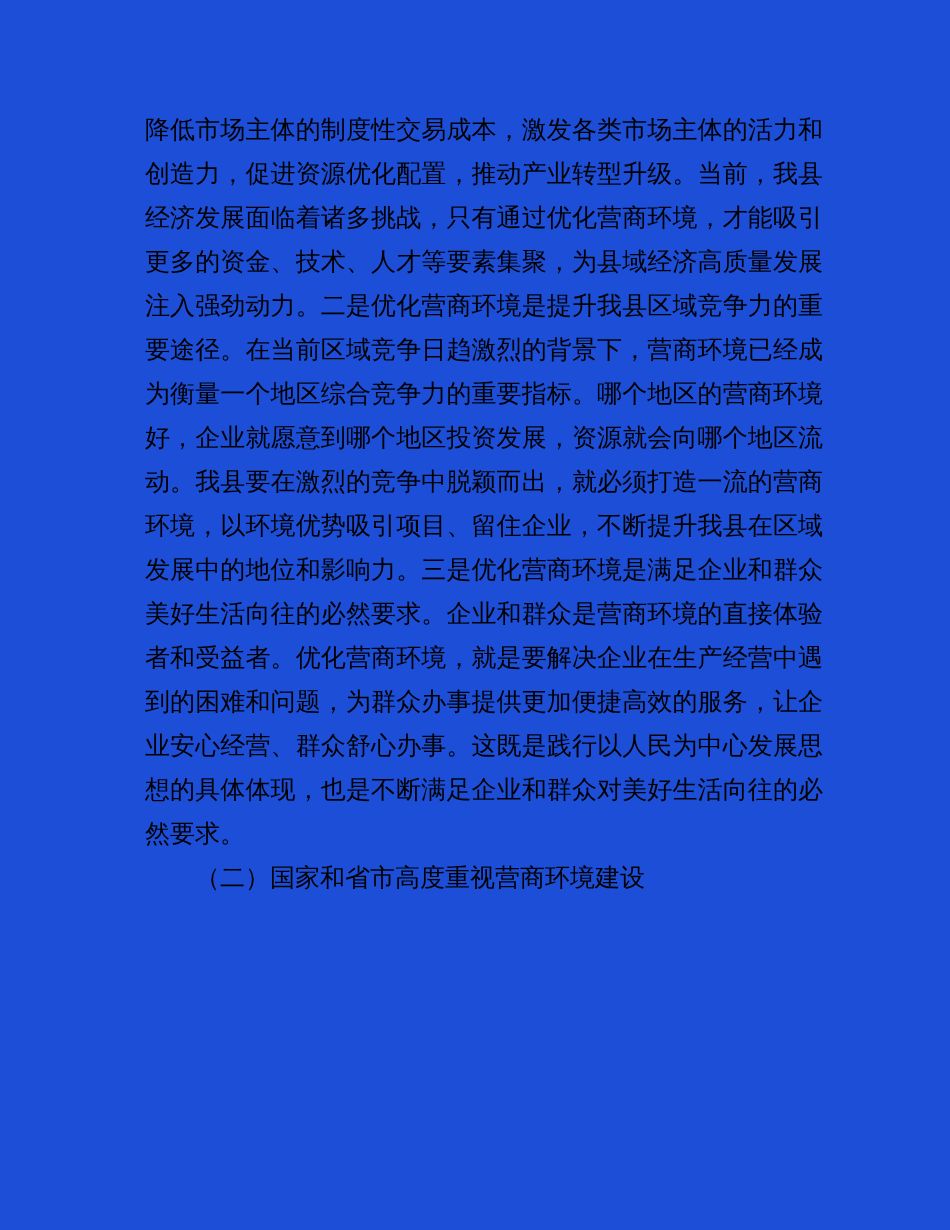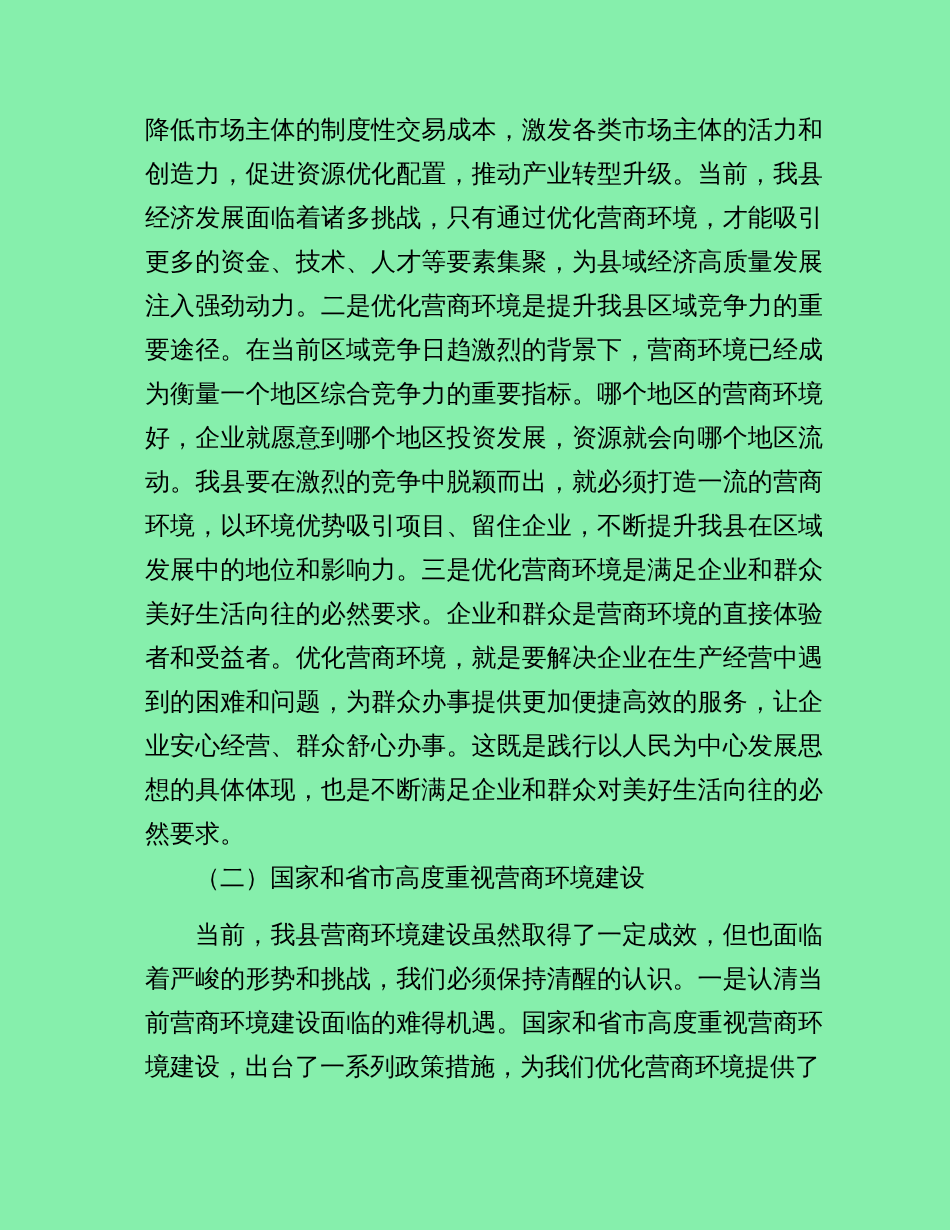--- a/index.html
+++ b/index.html
@@ -10,21 +10,21 @@
     body {
       width: 950px;
       height: 1230px;
       background: #ffffff;
       font-family: "Liberation Serif", "DejaVu Serif", serif;
     }
     .page {
       box-sizing: border-box;
       width: 950px;
       height: 1230px;
-      background: #86efac;
+      background: #1d4ed8;
       color: #000000;
       padding: 108px 127px 40px 145px;
       overflow: hidden;
     }
     .doc p {
       margin: 0;
       font-size: 25px;
       line-height: 44px;
       text-align: justify;
       text-justify: inter-character;
@@ -44,15 +44,14 @@
       margin-bottom: 13px;
     }
   </style>
 </head>
 <body>
 
 <div class="page">
   <div class="doc">
     <p class="continuation">降低市场主体的制度性交易成本，激发各类市场主体的活力和创造力，促进资源优化配置，推动产业转型升级。当前，我县经济发展面临着诸多挑战，只有通过优化营商环境，才能吸引更多的资金、技术、人才等要素集聚，为县域经济高质量发展注入强劲动力。二是优化营商环境是提升我县区域竞争力的重要途径。在当前区域竞争日趋激烈的背景下，营商环境已经成为衡量一个地区综合竞争力的重要指标。哪个地区的营商环境好，企业就愿意到哪个地区投资发展，资源就会向哪个地区流动。我县要在激烈的竞争中脱颖而出，就必须打造一流的营商环境，以环境优势吸引项目、留住企业，不断提升我县在区域发展中的地位和影响力。三是优化营商环境是满足企业和群众美好生活向往的必然要求。企业和群众是营商环境的直接体验者和受益者。优化营商环境，就是要解决企业在生产经营中遇到的困难和问题，为群众办事提供更加便捷高效的服务，让企业安心经营、群众舒心办事。这既是践行以人民为中心发展思想的具体体现，也是不断满足企业和群众对美好生活向往的必然要求。</p>
     <p class="indent subheading">（二）国家和省市高度重视营商环境建设</p>
-    <p class="indent">当前，我县营商环境建设虽然取得了一定成效，但也面临着严峻的形势和挑战，我们必须保持清醒的认识。一是认清当前营商环境建设面临的难得机遇。国家和省市高度重视营商环境建设，出台了一系列政策措施，为我们优化营商环境提供了</p>
   </div>
 </div>
 
 </body></html>

